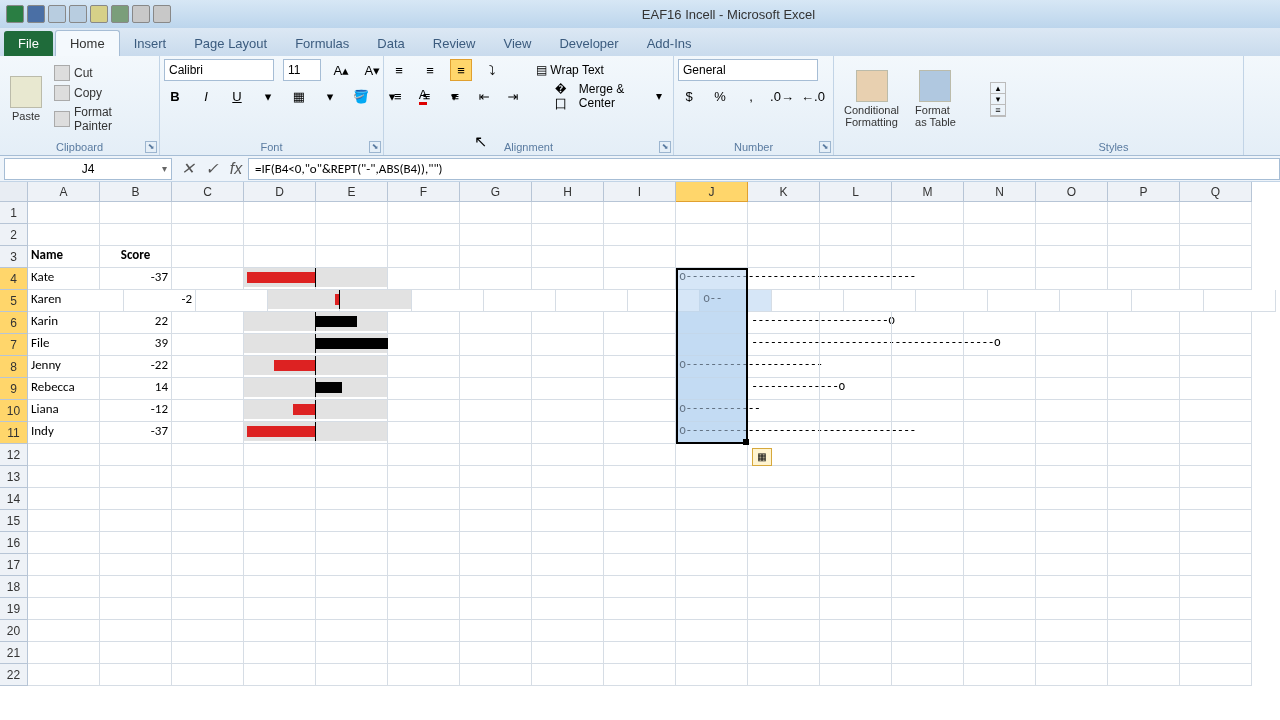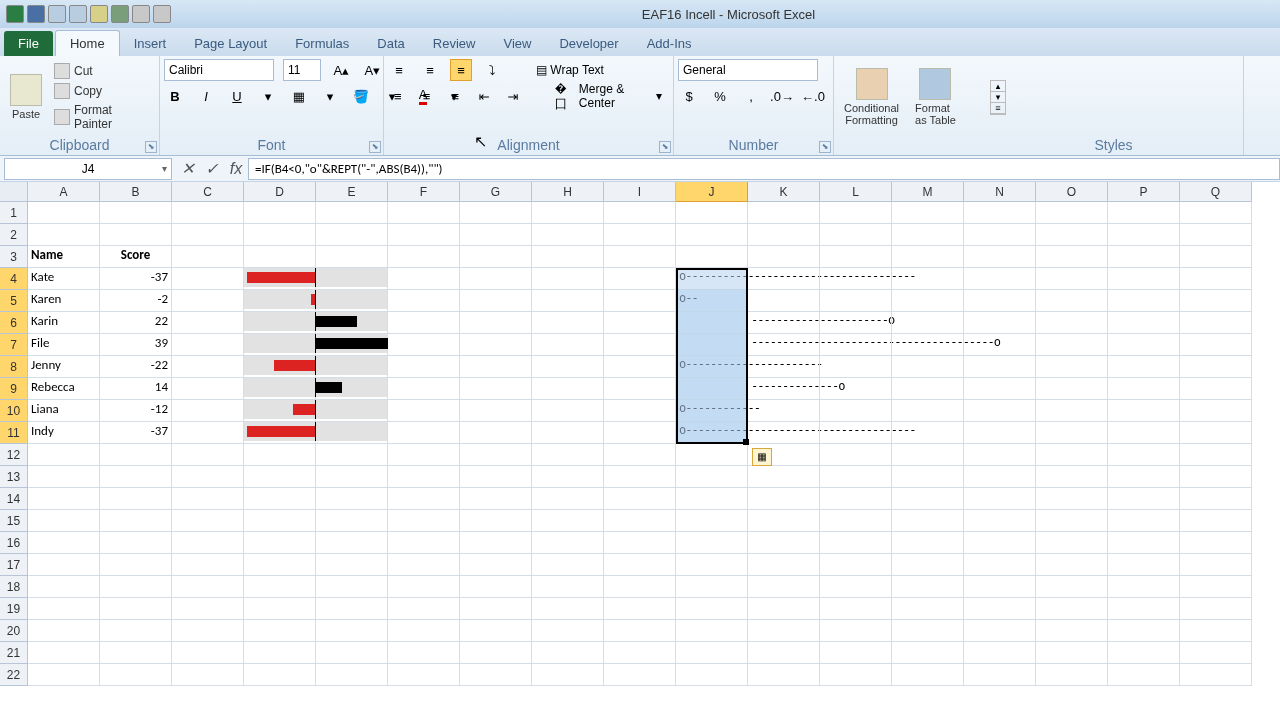--- a/index.html
+++ b/index.html
@@ -14,21 +14,21 @@
 
 .ribbon-tabs { height: 28px; background: linear-gradient(#dce8f4, #c9dbed); display: flex; align-items: flex-end; padding-left: 4px; }
 .file-tab { background: #1f6b3a; color: #fff; padding: 5px 14px; font-size: 13px; border-radius: 3px 3px 0 0; margin-right: 2px; cursor: pointer; }
 .ribbon-tab { padding: 5px 14px; font-size: 13px; color: #3b5b7e; cursor: pointer; }
 .ribbon-tab.active { background: #f4f9fd; border: 1px solid #a6bdd5; border-bottom: none; border-radius: 3px 3px 0 0; color: #333; }
 
 
 .ribbon { height: 100px; background: linear-gradient(#f3f8fc, #e4eef7); border-bottom: 1px solid #a6bdd5; display: flex; }
 .group { border-right: 1px solid #c2d4e6; display: flex; flex-direction: column; justify-content: space-between; padding: 3px 4px 0; position: relative; }
 .group-body { display: flex; align-items: center; gap: 4px; flex: 1; }
-.group-label { text-align: center; font-size: 14px; color: #5a7ba0; padding: 2px 0; }
+.group-label { text-align: center; font-size: 11px; color: #5a7ba0; padding: 2px 0; }
 .group-exp { position: absolute; right: 2px; bottom: 2px; width: 12px; height: 12px; border: 1px solid #9cb5cf; font-size: 8px; text-align: center; line-height: 10px; color: #5a7ba0; }
 
 .big-btn { display: flex; flex-direction: column; align-items: center; font-size: 11px; color: #333; padding: 2px 6px; cursor: pointer; }
 .big-btn .ic { width: 32px; height: 32px; background: #e8e8d0; border: 1px solid #bba; margin-bottom: 2px; }
 .stack { display: flex; flex-direction: column; gap: 2px; }
 .stack-item { display: flex; align-items: center; gap: 4px; font-size: 12px; color: #333; cursor: pointer; padding: 1px 2px; }
 .stack-item .si { width: 16px; height: 16px; background: #ddd; border: 1px solid #aaa; }
 
 .font-name { width: 110px; height: 22px; border: 1px solid #a6bdd5; background: #fff; font-size: 12px; padding: 2px 4px; }
 .font-size { width: 38px; height: 22px; border: 1px solid #a6bdd5; background: #fff; font-size: 12px; padding: 2px 4px; }
@@ -382,21 +382,21 @@
         <div class="cell rept" style="width: 72px; background: rgb(255, 255, 255);">o-------------------------------------</div>
         <div class="cell rept" style="width: 72px;"></div>
         <div class="cell" style="width: 72px;"></div>
         <div class="cell" style="width: 72px;"></div>
         <div class="cell" style="width: 72px;"></div>
         <div class="cell" style="width: 72px;"></div>
         <div class="cell" style="width: 72px;"></div>
         <div class="cell" style="width: 72px;"></div>
       </div>
       <div class="row">
-        <div class="cell" style="width: 72px;">Karen</div>
+        <div class="cell" style="width: 96px;">Karen</div>
         <div class="cell right" style="width: 72px;">-2</div>
         <div class="cell" style="width: 72px;"></div>
         <div class="cell" style="width: 72px;">
           <div class="bar-bg">
             <div class="bar-axis" style="left: 100%;"></div>
             <div class="bar-neg" style="right: 0px; width: 3.69231px;"></div>
           </div>
         </div>
         <div class="cell" style="width: 72px;">
           <div class="bar-bg"></div>

